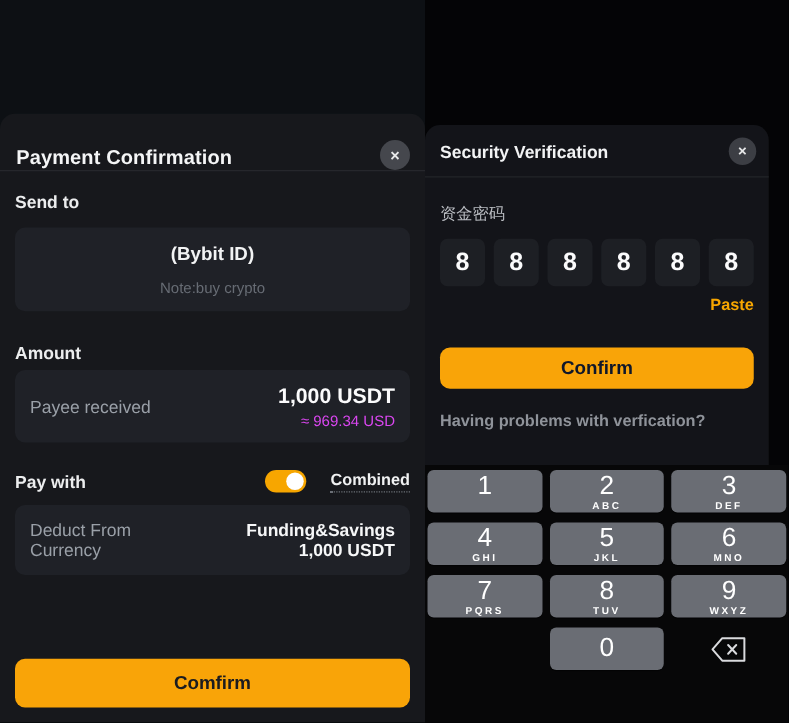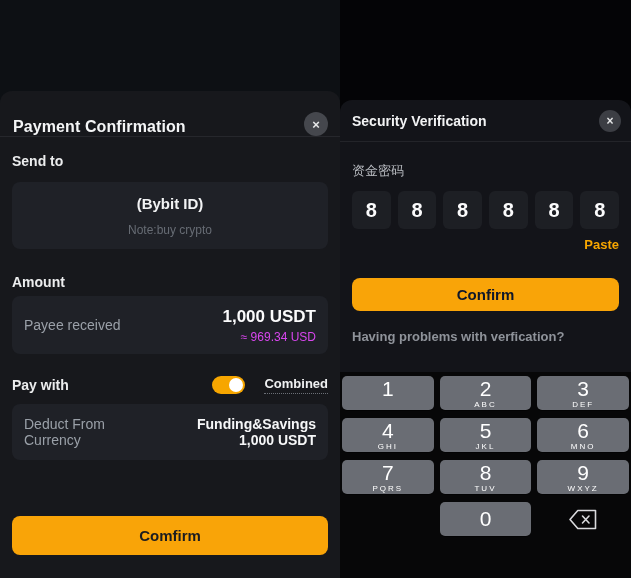--- a/index.html
+++ b/index.html
@@ -32,27 +32,27 @@
   .amount-approx { margin-top:3px; color:#d946ef; font-size:12px; }
   .paywith-row { margin-top:22px; display:flex; align-items:center; justify-content:space-between; }
   .paywith-right { display:flex; align-items:center; gap:19px;padding-left:12px; }
   .toggle { position:relative; width:33px; height:18px; border-radius:9px; background:#f7a600; cursor:pointer; }
   .toggle .knob { position:absolute; top:2px; right:2px; width:14px; height:14px; border-radius:50%; background:#fff; }
   .toggle-label { color:#f0f1f2; font-size:13px; font-weight:bold;
     border-bottom:1px dotted #6b6f76; padding-bottom:2px; }
   .card-pay { margin-top:10px; padding:12px; display:flex; flex-direction:column; }
   .kv-row { display:flex; align-items:center; justify-content:space-between; }
   .kv-value { color:#f6f7f8; font-size:14px; font-weight:bold; }
-  .confirm-left { position:absolute; left:12px; right:12px; bottom:23px; height:39px;
+  .confirm-left { position:absolute; left:12px; right:12px; bottom:12px; height:39px;
     background:#f9a408; border:none; border-radius:8px; color:#1b1c20; font-size:15px;
     font-weight:bold; font-family:inherit; cursor:pointer; display:flex; align-items:center; justify-content:center; }
 
   
   .screen-right { position:relative; width:291px; height:578px; background:#040406; flex:0 0 291px; }
-  .sheet-right { position:absolute; top:100px; left:0; right:0; height:272px;
+  .sheet-right { position:absolute; top:100px; left:0; right:16px; height:272px;
     background:#131419; border-radius:12px 12px 0 0; }
   .sheet-header-r { height:42px; display:flex; align-items:center; justify-content:space-between;
     padding:0 10px 0 12px; border-bottom:1px solid #232429; }
   .sheet-title-r { color:#f2f3f4; font-size:14px; font-weight:bold; }
   .close-btn-r { width:22px; height:22px; border-radius:50%; background:#3c3e44; color:#e6e7e8;
     display:flex; align-items:center; justify-content:center; font-size:12px; font-weight:bold; cursor:pointer; }
   .body-right { padding:0 12px; }
   .pw-label { margin-top:20px; color:#b9bcc1; font-size:13px; }
   .digit-row { margin-top:11px; display:flex; gap:7px; }
   .digit-box { width:40px; height:38px; background:#1d1f24; border-radius:6px;
@@ -66,21 +66,21 @@
   .help-text { margin-top:18px; color:#8f939a; font-size:13px; font-weight:bold; cursor:pointer; }
 
   
   .keypad { position:absolute; top:372px; left:0; right:0; bottom:0; background:#070708;
     padding:4px 2px 0 2px; }
   .keypad-grid { display:grid; grid-template-columns:1fr 1fr 1fr; column-gap:6px; row-gap:8px; }
   .key { height:34px; background:#6a6d74; border-radius:5px; box-shadow:0 1px 0 rgba(0,0,0,.45);
     display:flex; flex-direction:column; align-items:center; justify-content:flex-start;
     padding-top:2px; cursor:pointer; }
   .key .digit { color:#fff; font-size:21px; line-height:22px; }
-  .key .letters { color:#fff; font-size:8px; font-weight:normal; letter-spacing:2px; line-height:9px; }
+  .key .letters { color:#fff; font-size:8px; font-weight:bold; letter-spacing:2px; line-height:9px; }
   .key-zero { justify-content:center; padding-top:0; }
   .key-empty { background:transparent; box-shadow:none; cursor:default; }
   .key-backspace { background:transparent; box-shadow:none; align-items:center; justify-content:center; padding-top:0; }
 </style>
 </head>
 <body>
 
 <div class="screen-left">
   <div class="sheet-left">
 

